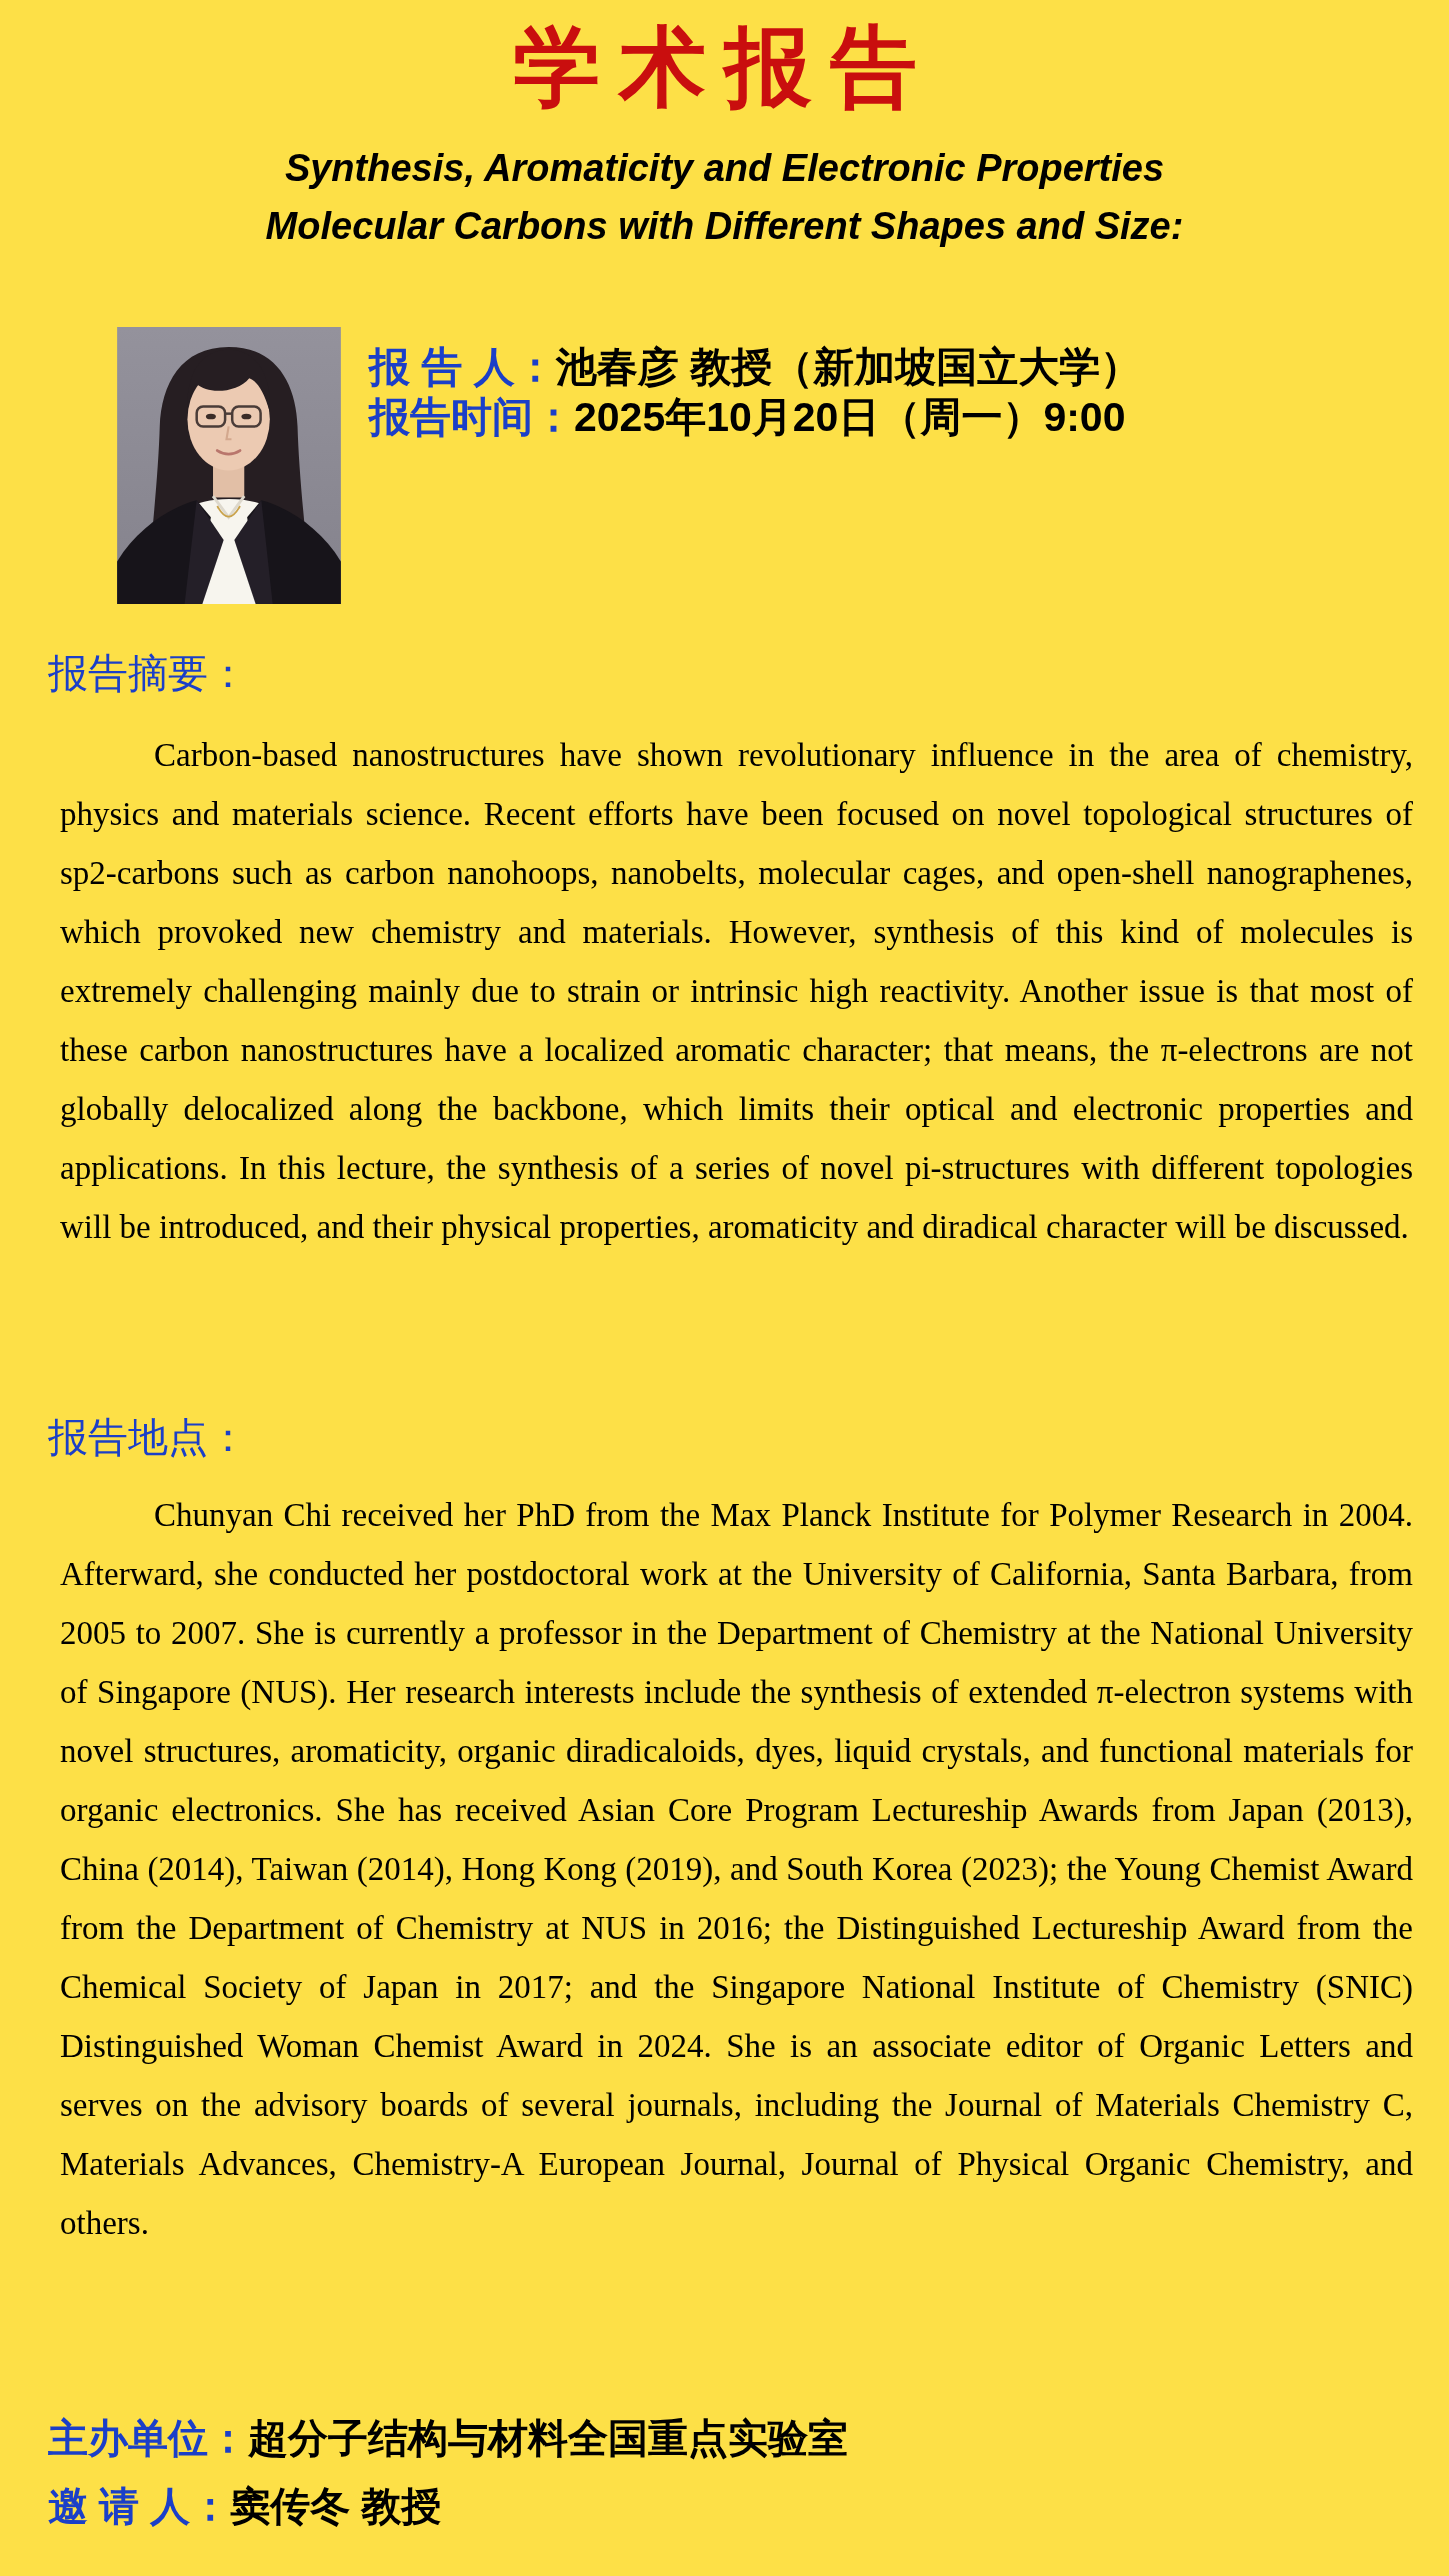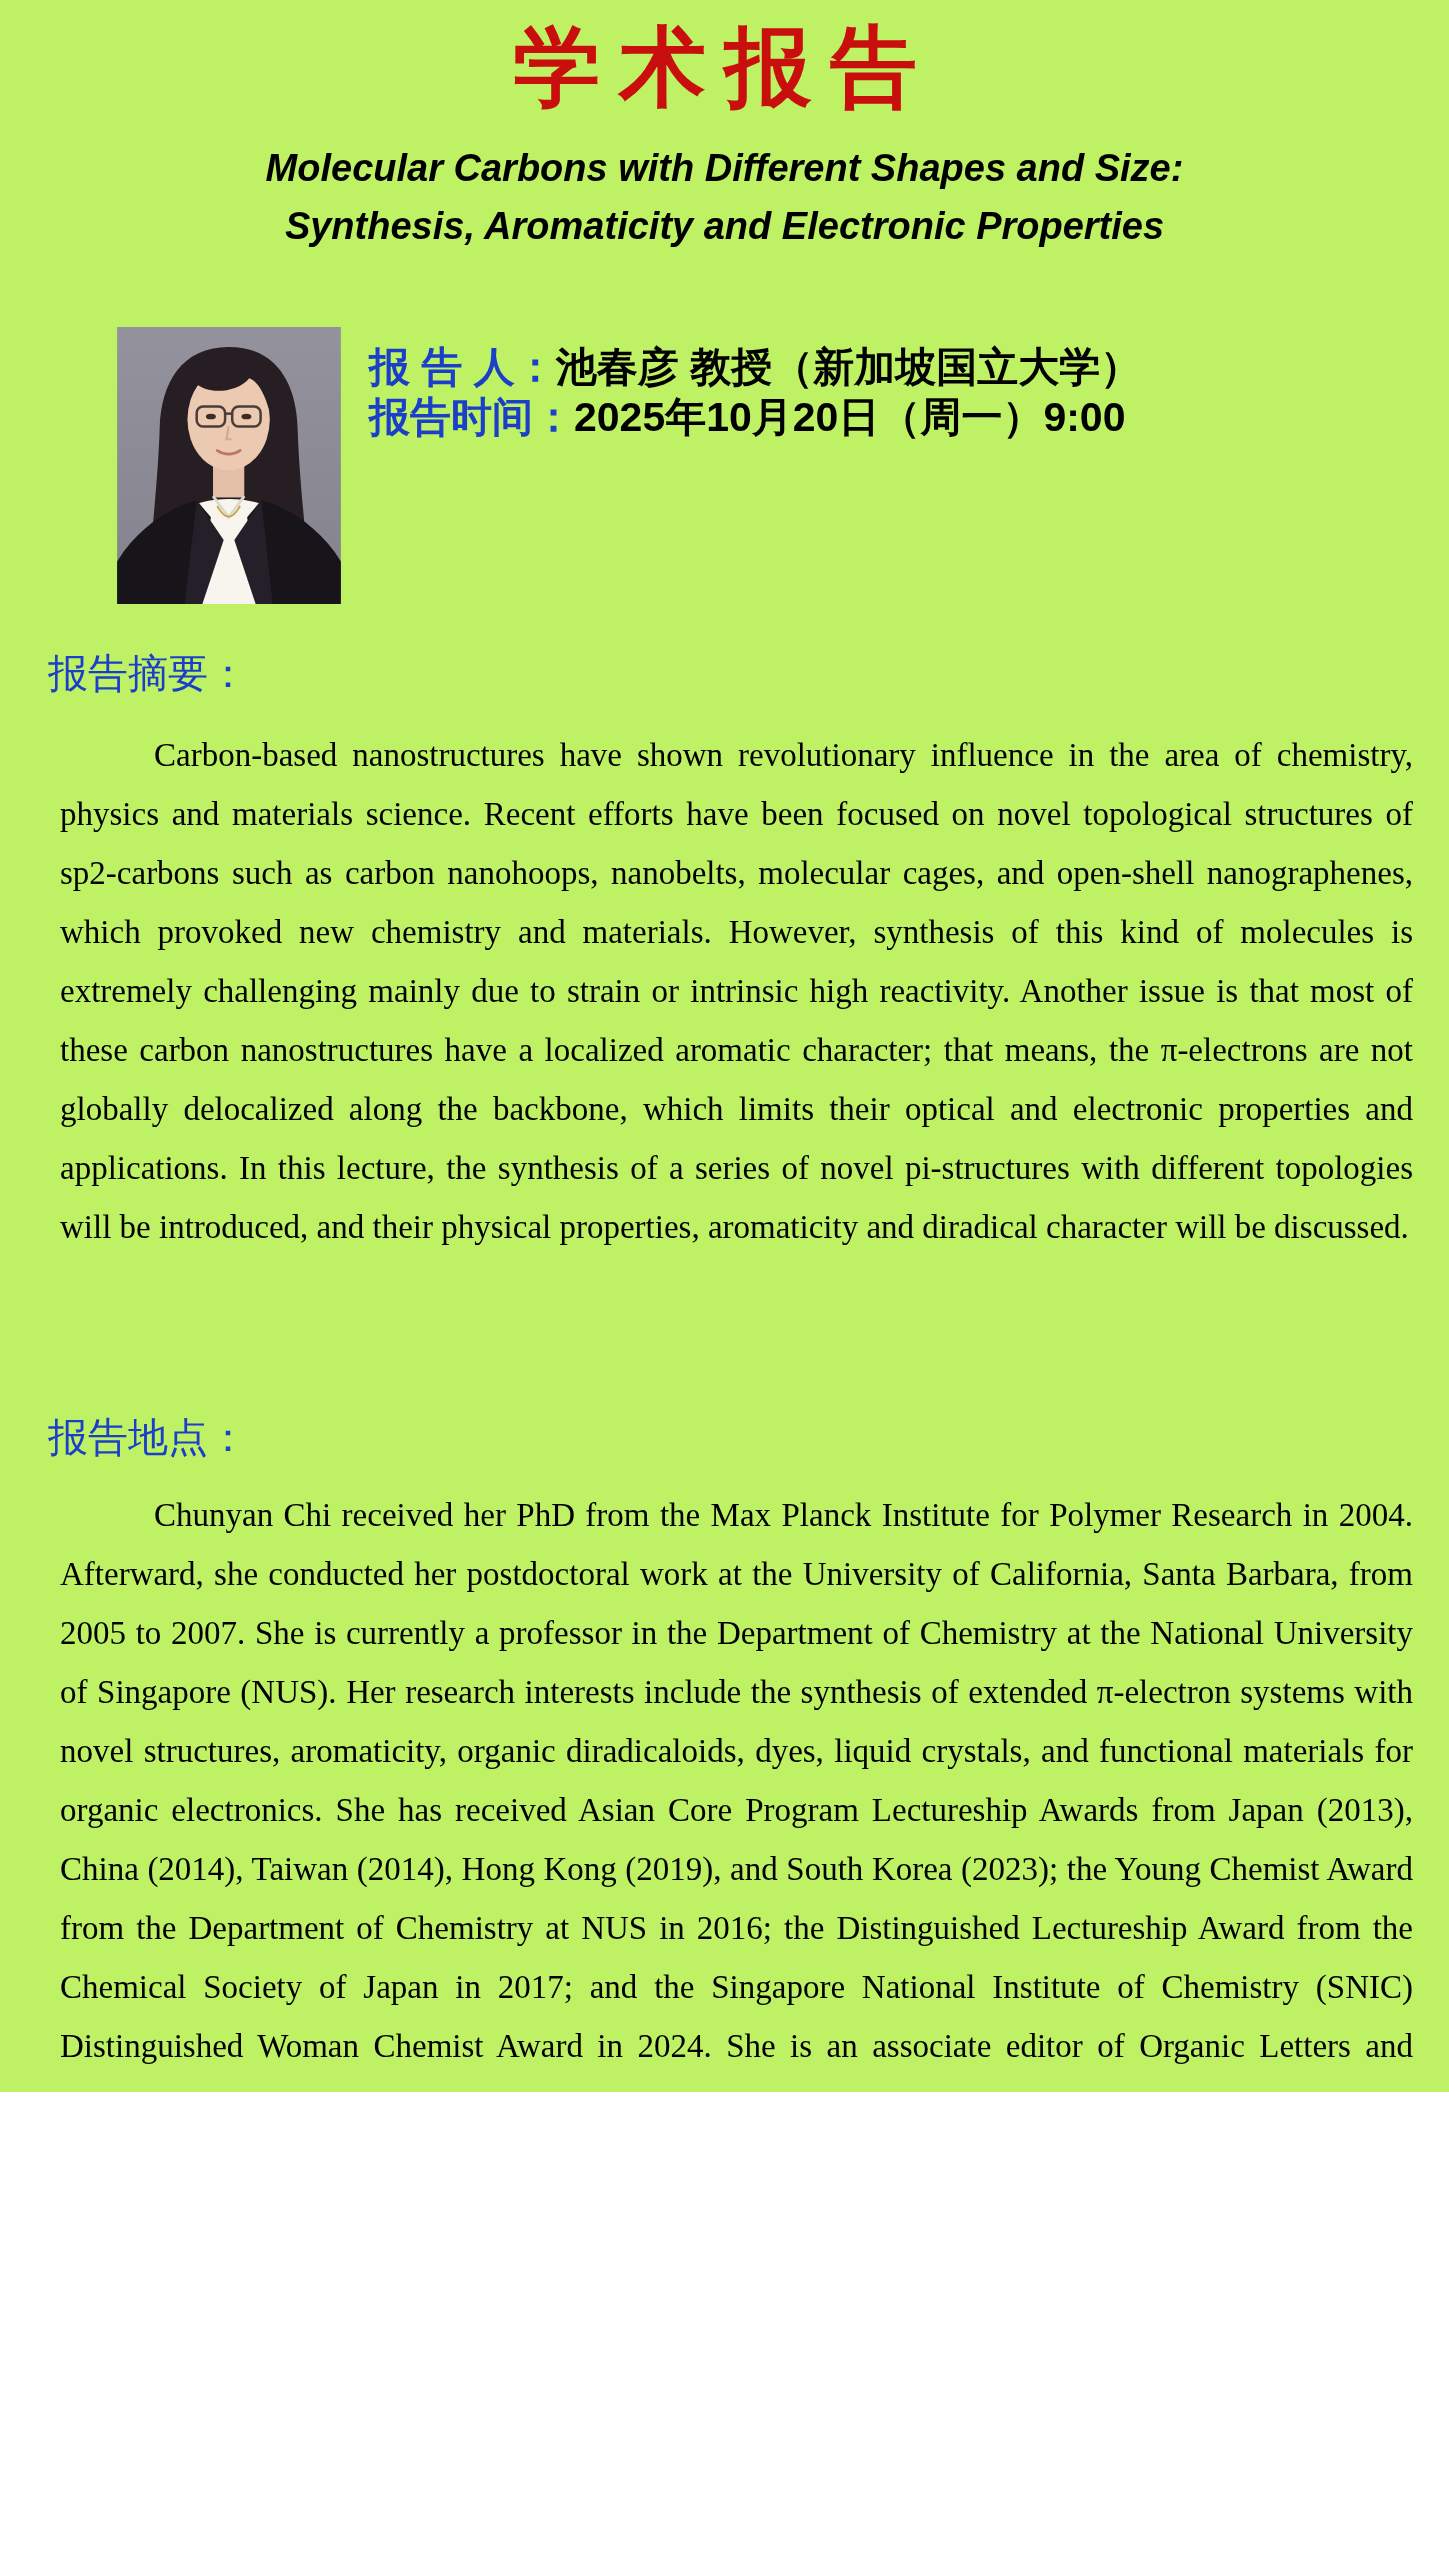--- a/index.html
+++ b/index.html
@@ -1,20 +1,20 @@
 <!DOCTYPE html>
 <html style="font-size:11.4px"><head>
 <meta charset="utf-8">
 <style>
   html, body { margin: 0; padding: 0; background: #ffffff; }
   .page {
     position: relative;
     width: 1449px;
-    height: 2092px;
-    background: #bef264;
+    height: 2576px;
+    background: #fde047;
     font-family: "Liberation Sans", sans-serif;
     color: #000000;
     overflow: hidden;
   }
   .title-cn {
     position: absolute;
     top: 12.8px; left: 0; right: 0;
     text-align: center;
     font-family: "DejaVu Serif", serif;
     font-weight: 700;
@@ -90,22 +90,22 @@
   .footer-inviter { top: 2481px; }
 </style>
 </head>
 <body>
 
 <div class="page">
 
   <div class="title-cn">学术报告</div>
 
   <div class="subtitle">
+    <div>Synthesis, Aromaticity and Electronic Properties</div>
     <div>Molecular Carbons with Different Shapes and Size:</div>
-    <div>Synthesis, Aromaticity and Electronic Properties</div>
   </div>
 
   <svg class="photo" viewBox="0 0 315 390" xmlns="http://www.w3.org/2000/svg">
     <defs>
       <linearGradient id="bgGrad" x1="0" y1="0" x2="0" y2="1">
         <stop offset="0" stop-color="#94929c"></stop>
         <stop offset="1" stop-color="#84828c"></stop>
       </linearGradient>
     </defs>
     <rect x="0" y="0" width="315" height="390" fill="url(#bgGrad)"></rect>

